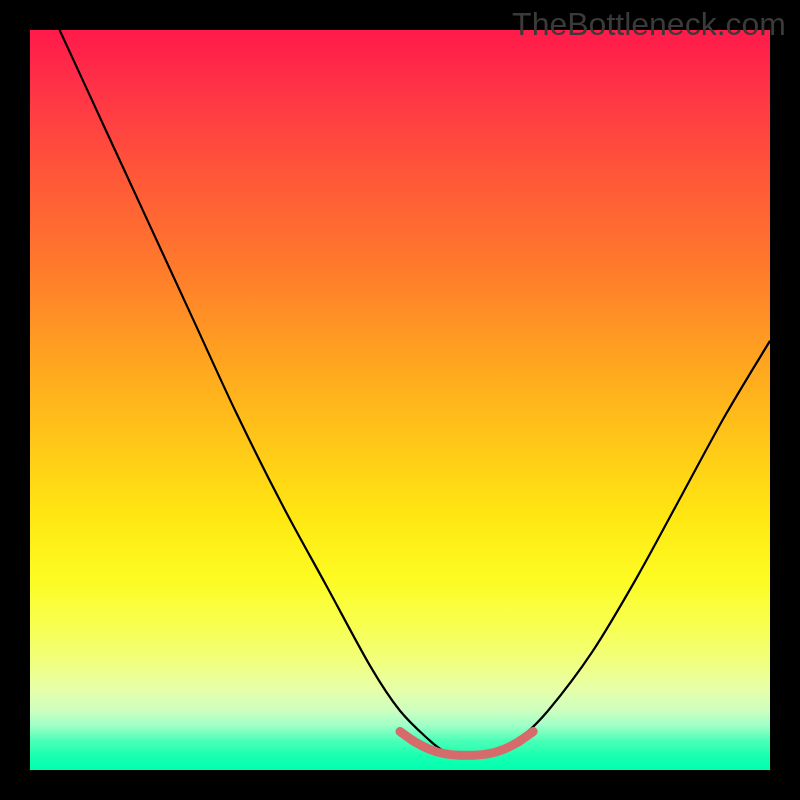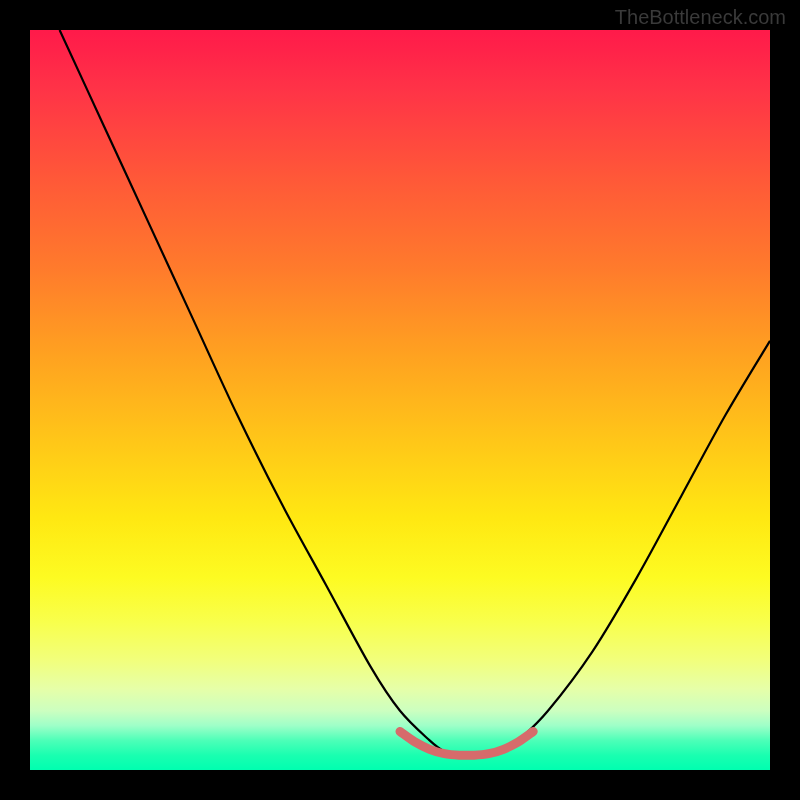--- a/index.html
+++ b/index.html
@@ -8,21 +8,21 @@
     height: 800px;
     background: #000;
     position: relative;
     font-family: Arial, sans-serif;
   }
   .watermark {
     position: absolute;
     top: 6px;
     right: 14px;
     color: #3a3a3a;
-    font-size: 20px;
+    font-size: 32px;
     font-weight: 500;
     z-index: 10;
   }
   .plot-area {
     position: absolute;
     left: 30px;
     top: 30px;
     width: 740px;
     height: 740px;
     overflow: hidden;

